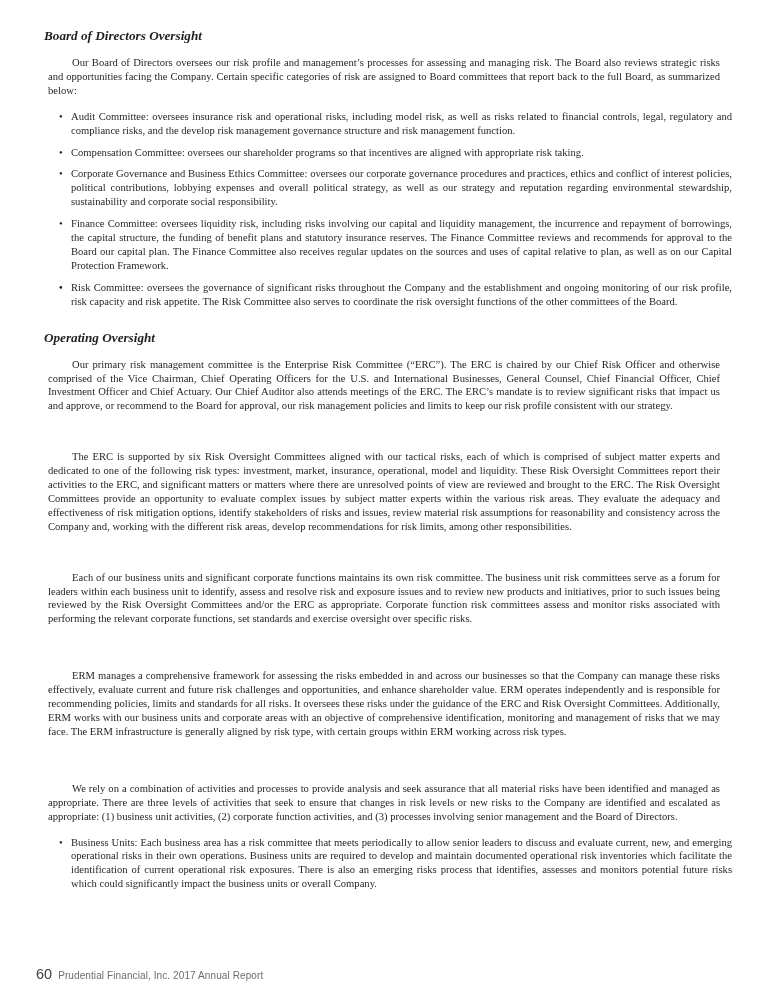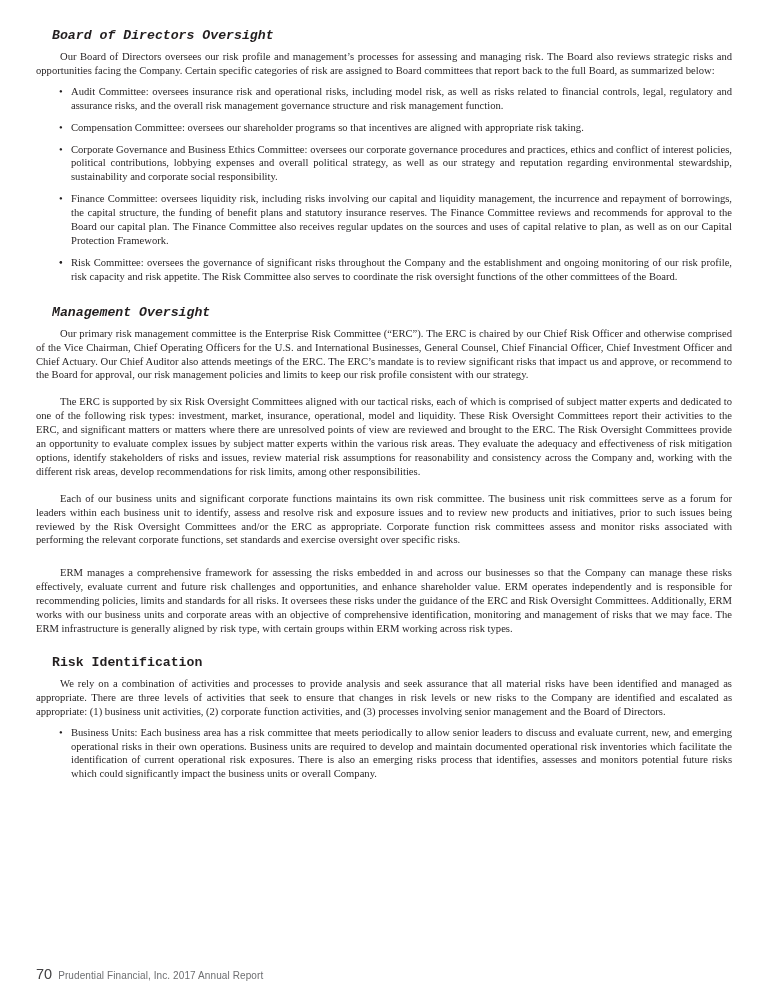--- a/index.html
+++ b/index.html
@@ -3,28 +3,28 @@
 <meta charset="utf-8">
 <style>
   html, body { margin: 0; padding: 0; background: #ffffff; }
   body {
     width: 768px; height: 1004px; position: relative; overflow: hidden;
     font-family: "Liberation Serif", "DejaVu Serif", serif;
     color: #231f20;
   }
   .page { position: absolute; left: 36px; top: 28px; width: 696px; }
   h2.section-heading {
-    font-family: Liberation Mono, monospace;
+    font-family: Liberation Serif, serif;
     font-weight: bold; font-style: italic;
-    font-size: 13.2px; margin: 0 0 6px 16px; line-height: 16px;
+    font-size: 13.2px; margin: 0 0 6px 8px; line-height: 16px;
     color: #231f20;
   }
   h2.section-heading.upright { font-style: normal; }
   p.body-para {
-    margin: 0; font-size: 10.6px; line-height: 13.9px;
+    margin: 12px; font-size: 10.6px; line-height: 13.9px;
     text-align: justify; text-indent: 24px;
   }
   ul.bullets { list-style: none; margin: 7px 0 0 0; padding: 0 0 0 23px; }
   ul.bullets li {
     position: relative; font-size: 10.6px; line-height: 13.9px;
     text-align: justify; padding-left: 12px; margin-bottom: 8px;
   }
   ul.bullets li .bullet-mark { position: absolute; left: 0; top: 0; }
   .gap-lg { height: 19px; }
   .gap-md { height: 13px; }
@@ -39,54 +39,53 @@
 </style>
 </head>
 <body>
 
 <div class="page">
 
   <section>
     <h2 class="section-heading">Board of Directors Oversight</h2>
     <p class="body-para">Our Board of Directors oversees our risk profile and management’s processes for assessing and managing risk. The Board also reviews strategic risks and opportunities facing the Company. Certain specific categories of risk are assigned to Board committees that report back to the full Board, as summarized below:</p>
     <ul class="bullets">
-      <li><span class="bullet-mark">•</span><span>Audit Committee: oversees insurance risk and operational risks, including model risk, as well as risks related to financial controls, legal, regulatory and assurance risks, and the overall risk management governance structure and risk management function.</span></li>
+      <li><span class="bullet-mark">•</span><span>Audit Committee: oversees insurance risk and operational risks, including model risk, as well as risks related to financial controls, legal, regulatory and compliance risks, and the develop risk management governance structure and risk management function.</span></li>
       <li><span class="bullet-mark">•</span><span>Compensation Committee: oversees our shareholder programs so that incentives are aligned with appropriate risk taking.</span></li>
       <li><span class="bullet-mark">•</span><span>Corporate Governance and Business Ethics Committee: oversees our corporate governance procedures and practices, ethics and conflict of interest policies, political contributions, lobbying expenses and overall political strategy, as well as our strategy and reputation regarding environmental stewardship, sustainability and corporate social responsibility.</span></li>
       <li><span class="bullet-mark">•</span><span>Finance Committee: oversees liquidity risk, including risks involving our capital and liquidity management, the incurrence and repayment of borrowings, the capital structure, the funding of benefit plans and statutory insurance reserves. The Finance Committee reviews and recommends for approval to the Board our capital plan. The Finance Committee also receives regular updates on the sources and uses of capital relative to plan, as well as on our Capital Protection Framework.</span></li>
       <li><span class="bullet-mark">•</span></li>
       <li><span class="bullet-mark">•</span><span>Risk Committee: oversees the governance of significant risks throughout the Company and the establishment and ongoing monitoring of our risk profile, risk capacity and risk appetite. The Risk Committee also serves to coordinate the risk oversight functions of the other committees of the Board.</span></li>
     </ul>
   </section>
 
   <div class="gap-md"></div>
 
   <section>
-    <h2 class="section-heading">Management Oversight</h2>
+    <h2 class="section-heading">Operating Oversight</h2>
     <p class="body-para">Our primary risk management committee is the Enterprise Risk Committee (“ERC”). The ERC is chaired by our Chief Risk Officer and otherwise comprised of the Vice Chairman, Chief Operating Officers for the U.S. and International Businesses, General Counsel, Chief Financial Officer, Chief Investment Officer and Chief Actuary. Our Chief Auditor also attends meetings of the ERC. The ERC’s mandate is to review significant risks that impact us and approve, or recommend to the Board for approval, our risk management policies and limits to keep our risk profile consistent with our strategy.</p>
     <div class="gap-md"></div>
     <p class="body-para">The ERC is supported by six Risk Oversight Committees aligned with our tactical risks, each of which is comprised of subject matter experts and dedicated to one of the following risk types: investment, market, insurance, operational, model and liquidity. These Risk Oversight Committees report their activities to the ERC, and significant matters or matters where there are unresolved points of view are reviewed and brought to the ERC. The Risk Oversight Committees provide an opportunity to evaluate complex issues by subject matter experts within the various risk areas. They evaluate the adequacy and effectiveness of risk mitigation options, identify stakeholders of risks and issues, review material risk assumptions for reasonability and consistency across the Company and, working with the different risk areas, develop recommendations for risk limits, among other responsibilities.</p>
     <div class="gap-md"></div>
     <p class="body-para">Each of our business units and significant corporate functions maintains its own risk committee. The business unit risk committees serve as a forum for leaders within each business unit to identify, assess and resolve risk and exposure issues and to review new products and initiatives, prior to such issues being reviewed by the Risk Oversight Committees and/or the ERC as appropriate. Corporate function risk committees assess and monitor risks associated with performing the relevant corporate functions, set standards and exercise oversight over specific risks.</p>
   </section>
 
   <div class="gap-lg"></div>
 
   <section>
     <p class="body-para">ERM manages a comprehensive framework for assessing the risks embedded in and across our businesses so that the Company can manage these risks effectively, evaluate current and future risk challenges and opportunities, and enhance shareholder value. ERM operates independently and is responsible for recommending policies, limits and standards for all risks. It oversees these risks under the guidance of the ERC and Risk Oversight Committees. Additionally, ERM works with our business units and corporate areas with an objective of comprehensive identification, monitoring and management of risks that we may face. The ERM infrastructure is generally aligned by risk type, with certain groups within ERM working across risk types.</p>
   </section>
 
   <div class="gap-lg"></div>
 
   <section>
-    <h2 class="section-heading upright">Risk Identification</h2>
     <p class="body-para">We rely on a combination of activities and processes to provide analysis and seek assurance that all material risks have been identified and managed as appropriate. There are three levels of activities that seek to ensure that changes in risk levels or new risks to the Company are identified and escalated as appropriate: (1) business unit activities, (2) corporate function activities, and (3) processes involving senior management and the Board of Directors.</p>
     <ul class="bullets">
       <li><span class="bullet-mark">•</span><span>Business Units: Each business area has a risk committee that meets periodically to allow senior leaders to discuss and evaluate current, new, and emerging operational risks in their own operations. Business units are required to develop and maintain documented operational risk inventories which facilitate the identification of current operational risk exposures. There is also an emerging risks process that identifies, assesses and monitors potential future risks which could significantly impact the business units or overall Company.</span></li>
     </ul>
   </section>
 
 </div>
 
 <div class="footer">
-  <span class="page-number">70</span>
+  <span class="page-number">60</span>
   <span class="footer-title">Prudential Financial, Inc. 2017 Annual Report</span>
 </div>
 
 </body></html>

